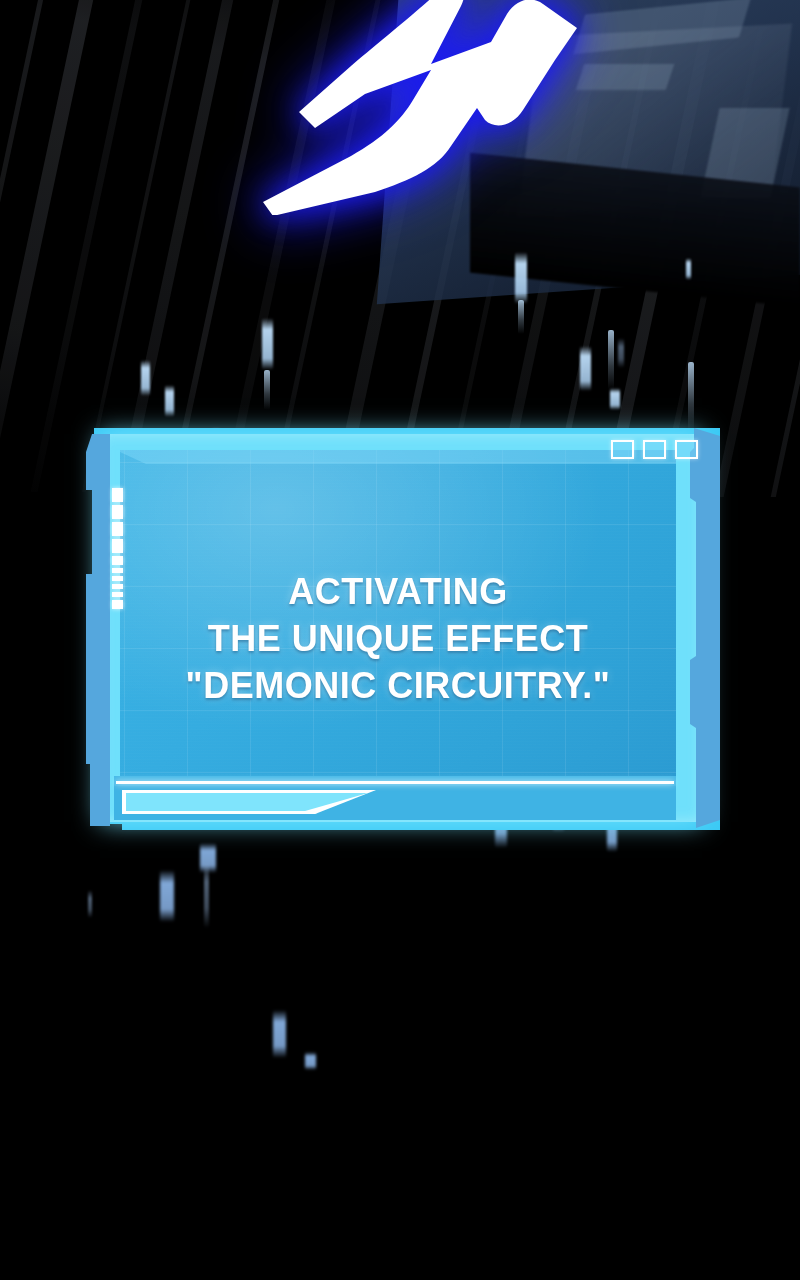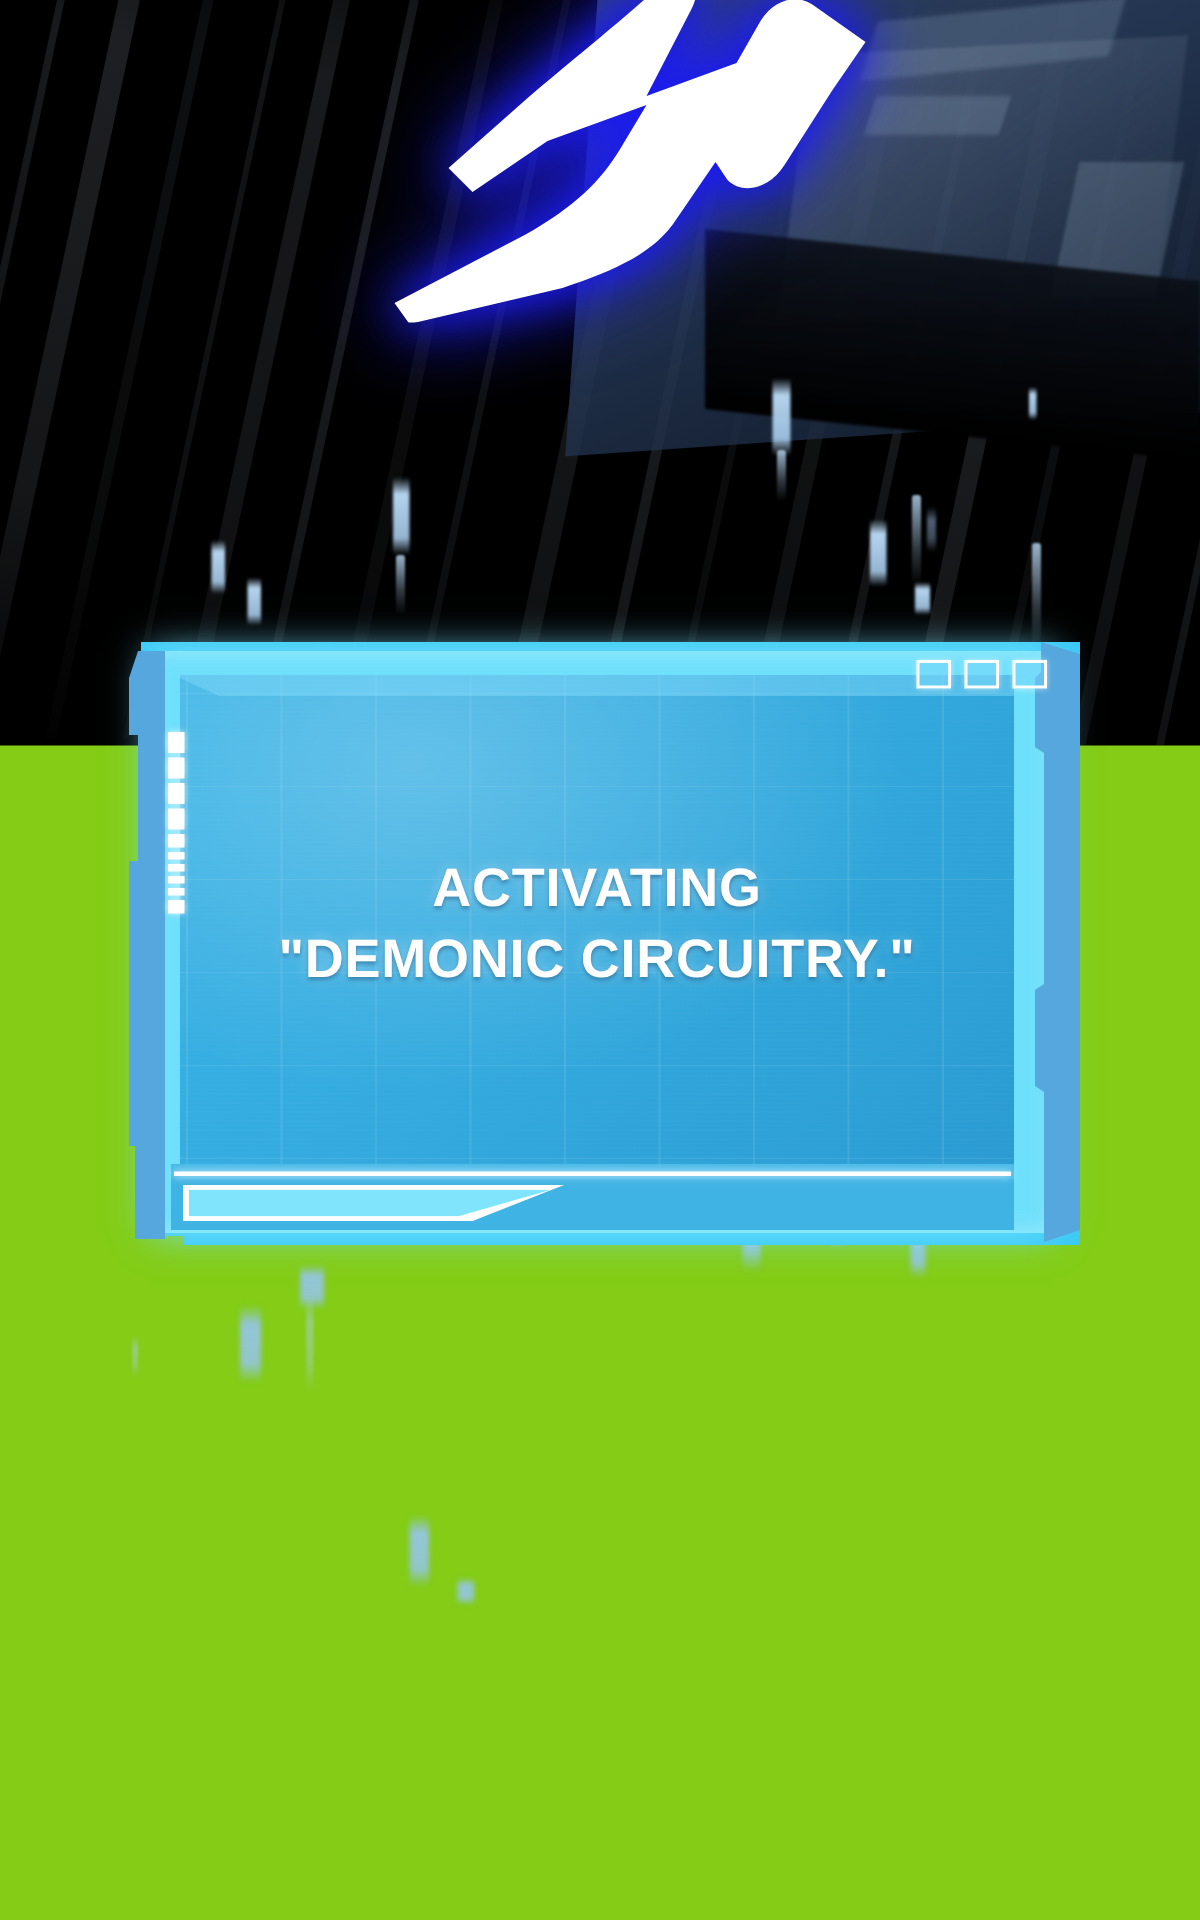--- a/index.html
+++ b/index.html
@@ -11,21 +11,21 @@
     width: 800px;
     height: 1280px;
     overflow: hidden;
     font-family: "Liberation Sans", sans-serif;
   }
 
   #scene {
     position: relative;
     width: 800px;
     height: 1280px;
-    background: #84cc16;
+    background: #000000;
     overflow: hidden;
   }
 
   
   .backdrop {
     position: absolute;
     left: 0;
     top: 0;
     width: 800px;
     height: 497px;
@@ -387,20 +387,21 @@
     <div class="rail rail-right"></div>
 
     <div class="screen">
       <div class="screen-grid"></div>
       <div class="screen-sheen"></div>
       <div class="screen-noise"></div>
       <div class="screen-chamfer"></div>
 
       <div class="message">
         <span class="line">ACTIVATING</span>
+        <span class="line">THE UNIQUE EFFECT</span>
         <span class="line">"DEMONIC CIRCUITRY."</span>
       </div>
     </div>
 
     <div class="status-boxes">
       <div class="status-box"></div>
       <div class="status-box"></div>
       <div class="status-box"></div>
     </div>
 

